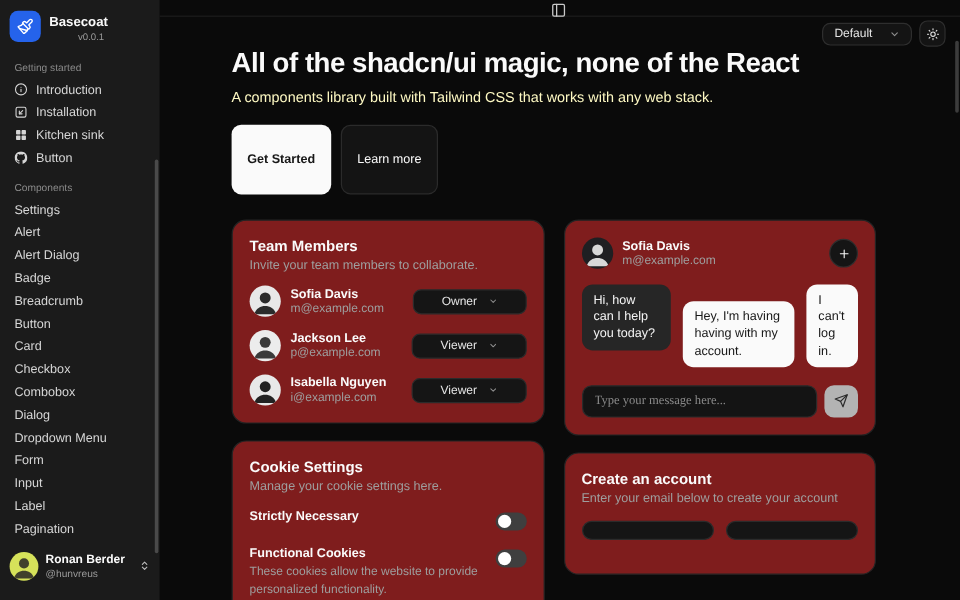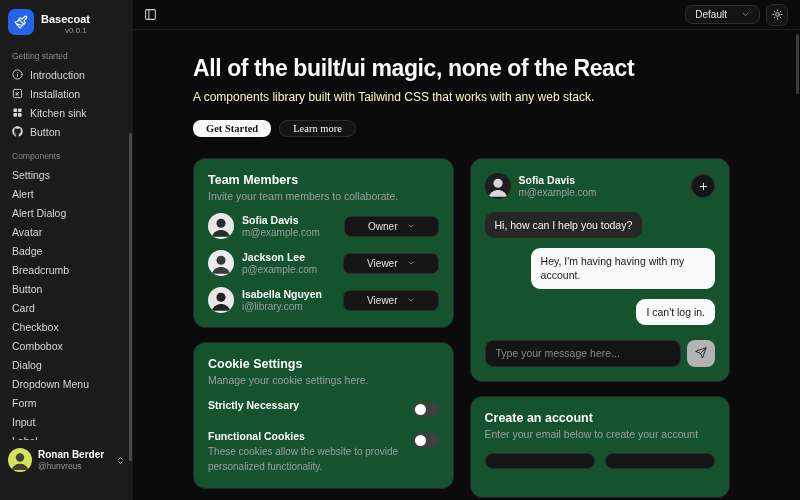--- a/index.html
+++ b/index.html
@@ -12,70 +12,70 @@
   
   .sidebar { width: 133px; flex-shrink: 0; background: #1b1b1b; display: flex; flex-direction: column; position: relative; }
   .sidebar-header { display: flex; align-items: flex-end; gap: 7px; padding: 9px 8px 6px; }
   .logo { width: 26px; height: 26px; border-radius: 7px; background: #2563eb; display: flex; align-items: center; justify-content: center; flex-shrink: 0; }
   .app-title { font-size: 11px; font-weight: 700; line-height: 1.2; }
   .app-version { font-size: 8px; color: #9a9a9a; margin-left: 24px; }
   .nav { flex: 1; padding: 0 8px; overflow: hidden; }
   .nav-section-label { font-size: 8.5px; color: #8a8a8a; margin: 10px 4px 4px; }
   .nav-item { display: flex; align-items: center; gap: 7px; padding: 0 4px; height: 19px; font-size: 10.5px; color: #d6d6d6; border-radius: 5px; cursor: pointer; }
   .nav-item svg { flex-shrink: 0; }
-  .sidebar-footer { display: flex; align-items: center; gap: 6px; padding: 8px 8px 28px; }
+  .sidebar-footer { display: flex; align-items: center; gap: 6px; padding: 8px 8px 16px; }
   .avatar { border-radius: 50%; overflow: hidden; flex-shrink: 0; display: flex; align-items: flex-end; justify-content: center; }
   .avatar svg { display: block; width: 100%; height: 100%; }
   .user-name { font-size: 10px; font-weight: 600; line-height: 1.25; }
   .user-handle { font-size: 8.5px; color: #9a9a9a; }
   .footer-chevrons { margin-left: auto; color: #bdbdbd; }
   .sidebar-scroll-thumb { position: absolute; right: 1px; top: 133px; width: 3px; height: 328px; background: #4a4a4a; border-radius: 2px; }
   .main-scroll-thumb { position: absolute; right: 1px; top: 34px; width: 3px; height: 60px; background: #3c3c3c; border-radius: 2px; z-index: 5; }
   
   .main { flex: 1; display: flex; flex-direction: column; min-width: 0; background: #0a0a0a; }
-  .topbar { height: 30px; flex-shrink: 0; border-bottom: 1px solid #1d1d1d; display: flex; align-items: center; padding: 0 12px 0 9px; }
+  .topbar { height: 14px; flex-shrink: 0; border-bottom: 1px solid #1d1d1d; display: flex; align-items: center; padding: 0 12px 0 9px; flex-direction: column; }
   .panel-toggle { background: none; border: none; color: #c9c9c9; display: flex; align-items: center; cursor: pointer; padding: 2px; }
   .topbar-right { margin-left: auto; display: flex; align-items: center; gap: 6px; }
   .select-btn { display: flex; align-items: center; gap: 14px; border: 1px solid #2e2e2e; border-radius: 7px; padding: 3px 9px; font-size: 10px; color: #e5e5e5; background: #141414; cursor: pointer; font-family: inherit; }
   .select-btn .chev { color: #8f8f8f; display: flex; }
   .icon-btn { width: 22px; height: 22px; border: 1px solid #2e2e2e; border-radius: 7px; background: #141414; color: #e5e5e5; display: flex; align-items: center; justify-content: center; cursor: pointer; }
   .content { flex: 1; overflow: hidden; padding: 25px 70px 0 60px; }
   .hero-title { font-size: 23px; font-weight: 700; letter-spacing: -0.4px; margin-bottom: 8px; }
   .hero-subtitle { font-size: 12px; color: #fef9c3; margin-bottom: 16px; }
   .hero-buttons { display: flex; gap: 8px; margin-bottom: 21px; }
-  .btn { font-family: Liberation Serif, serif; font-size: 10.5px; border-radius: 8px; padding: 2px 13px; cursor: pointer; }
+  .btn { font-family: Liberation Sans, sans-serif; font-size: 10.5px; border-radius: 8px; padding: 22px 13px; cursor: pointer; }
   .btn-primary { background: #fafafa; color: #171717; border: none; font-weight: 600; }
   .btn-outline { background: #141414; color: #fafafa; border: 1px solid #2b2b2b; font-weight: 500; }
   .cards { display: flex; gap: 16px; align-items: flex-start; }
   .col { flex: 1; display: flex; flex-direction: column; gap: 14px; min-width: 0; }
-  .card { background: #14532d; border: 1px solid #242424; border-radius: 12px; padding: 14px; }
+  .card { background: #7f1d1d; border: 1px solid #242424; border-radius: 12px; padding: 14px; }
   .card-title { font-size: 12.5px; font-weight: 700; margin-bottom: 3px; }
   .card-desc { font-size: 10.5px; color: #9e9e9e; }
   
   .member { display: flex; align-items: center; gap: 8px; margin-top: 11px; }
   .member-name { font-size: 10.5px; font-weight: 600; line-height: 1.3; }
   .member-email { font-size: 10px; color: #9e9e9e; }
   .role-btn { margin-left: auto; display: flex; align-items: center; gap: 9px; border: 1px solid #2b2b2b; background: #151515; border-radius: 7px; padding: 4px 23px; font-size: 10px; color: #e5e5e5; cursor: pointer; font-family: inherit; }
   .role-btn .chev { color: #8f8f8f; display: flex; }
   
   .cookie-row { display: flex; gap: 12px; margin-top: 13px; }
   .cookie-text { flex: 1; }
   .cookie-name { font-size: 10.5px; font-weight: 600; margin-bottom: 3px; }
   .cookie-desc { font-size: 10px; color: #9e9e9e; line-height: 1.45; }
   .switch { width: 26px; height: 15px; border-radius: 999px; background: #3f3f3f; position: relative; flex-shrink: 0; margin-top: 3px; cursor: pointer; border: none; }
   .switch::after { content: ""; position: absolute; left: 2px; top: 2px; width: 11px; height: 11px; border-radius: 50%; background: #fff; }
   
   .chat-header { display: flex; align-items: center; gap: 8px; margin-bottom: 13px; }
   .plus-btn { margin-left: auto; width: 24px; height: 24px; border-radius: 50%; border: 1px solid #2e2e2e; background: #151515; color: #fafafa; display: flex; align-items: center; justify-content: center; cursor: pointer; }
-  .messages { display: flex; flex-direction: column; gap: 10px; }
+  .messages { display: flex; flex-direction: row; gap: 10px; }
   .msg { max-width: 80%; padding: 6px 10px; border-radius: 9px; font-size: 10.5px; line-height: 1.35; }
   .msg.received { background: #262626; color: #f5f5f5; align-self: flex-start; }
   .msg.sent { background: #fafafa; color: #171717; align-self: flex-end; }
   .chat-input-row { display: flex; gap: 6px; margin-top: 15px; }
-  .chat-input { flex: 1; background: #141414; border: 1px solid #2b2b2b; border-radius: 8px; padding: 6px 10px; font-size: 10.5px; color: #fafafa; font-family: Liberation Sans, sans-serif; outline: none; min-width: 0; }
+  .chat-input { flex: 1; background: #141414; border: 1px solid #2b2b2b; border-radius: 8px; padding: 6px 10px; font-size: 10.5px; color: #fafafa; font-family: Liberation Serif, serif; outline: none; min-width: 0; }
   .chat-input::placeholder { color: #8a8a8a; }
   .send-btn { width: 28px; height: 27px; border-radius: 8px; background: #b3b3b3; border: none; display: flex; align-items: center; justify-content: center; color: #2b2b2b; cursor: pointer; flex-shrink: 0; }
   
   .providers { display: flex; gap: 10px; margin: 13px 0 14px; }
   .provider-btn { flex: 1; display: flex; align-items: center; justify-content: center; gap: 7px; border: 1px solid #2b2b2b; background: #151515; border-radius: 8px; padding: 7px 0; font-size: 10.5px; font-weight: 600; color: #fafafa; cursor: pointer; font-family: inherit; }
 </style>
 </head>
 <body>
 
 <div class="app">
@@ -132,23 +132,20 @@
 
       <div class="nav-section-label">Components</div>
       <div class="nav-item">
           <span>Settings</span>
         </div>
       <div class="nav-item">
           <span>Alert</span>
         </div>
       <div class="nav-item">
           <span>Alert Dialog</span>
-        </div>
-      <div class="nav-item">
-          <span>Avatar</span>
         </div>
       <div class="nav-item">
           <span>Badge</span>
         </div>
       <div class="nav-item">
           <span>Breadcrumb</span>
         </div>
       <div class="nav-item">
           <span>Button</span>
         </div>
@@ -229,21 +226,21 @@
               <path d="M2 12h2"></path>
               <path d="M20 12h2"></path>
               <path d="m6.34 17.66-1.41 1.41"></path>
               <path d="m19.07 4.93-1.41 1.41"></path>
             </svg>
         </button>
       </div>
     </header>
 
     <div class="content">
-      <h1 class="hero-title">All of the built/ui magic, none of the React</h1>
+      <h1 class="hero-title">All of the shadcn/ui magic, none of the React</h1>
       <p class="hero-subtitle">A components library built with Tailwind CSS that works with any web stack.</p>
       <div class="hero-buttons">
         <button class="btn btn-primary">Get Started</button>
         <button class="btn btn-outline">Learn more</button>
       </div>
 
       <div class="cards">
 
         <div class="col">
 
@@ -295,21 +292,21 @@
 
             <div class="member">
               <span class="avatar" style="width:26px;height:26px;background:#e8e8e8;">
                 <svg viewBox="0 0 24 24">
                     <circle cx="12" cy="9.5" r="4.2" fill="#222"></circle>
                     <path d="M3.5 22c1.4-4.4 4.9-6.3 8.5-6.3s7.1 1.9 8.5 6.3z" fill="#222"></path>
                   </svg>
               </span>
               <span>
                 <div class="member-name">Isabella Nguyen</div>
-                <div class="member-email">i@library.com</div>
+                <div class="member-email">i@example.com</div>
               </span>
               <button class="role-btn">
                 <span>Viewer</span>
                 <span class="chev">
                     <svg width="8" height="8" viewBox="0 0 24 24" fill="none" stroke="currentColor" stroke-width="2.5" stroke-linecap="round" stroke-linejoin="round">
                       <path d="m6 9 6 6 6-6"></path>
                     </svg>
                   </span>
               </button>
             </div>

